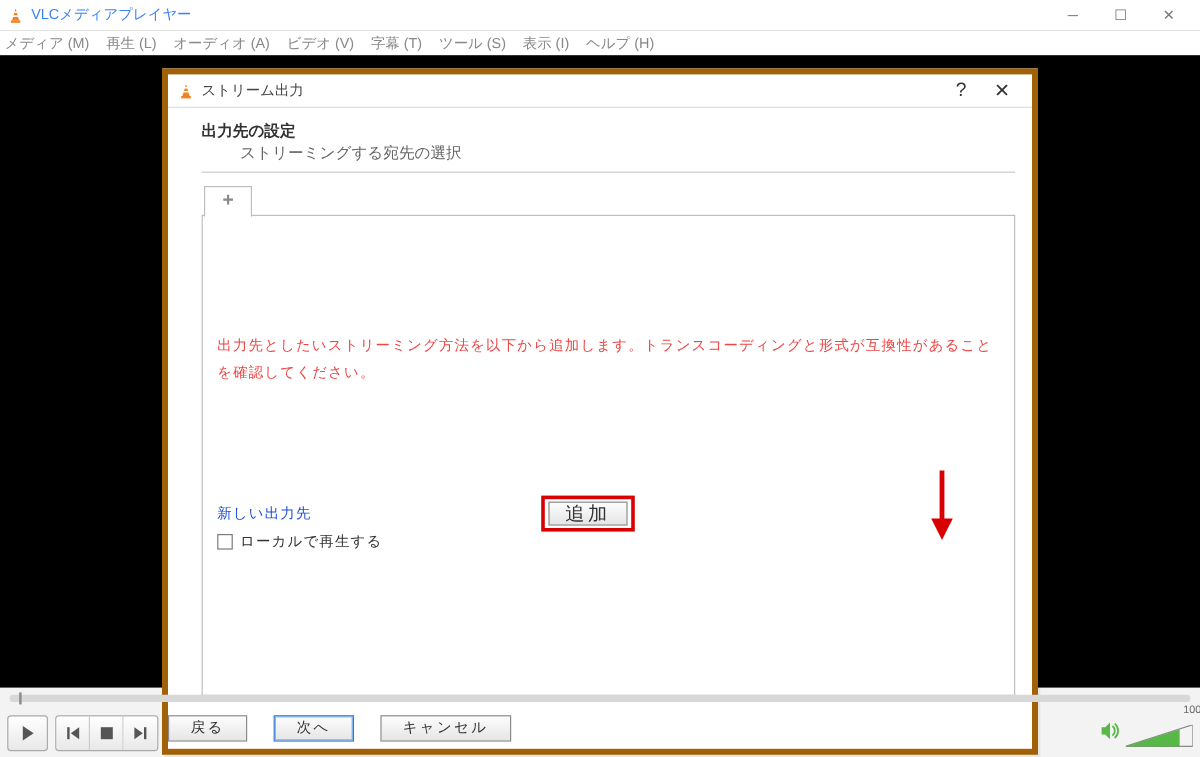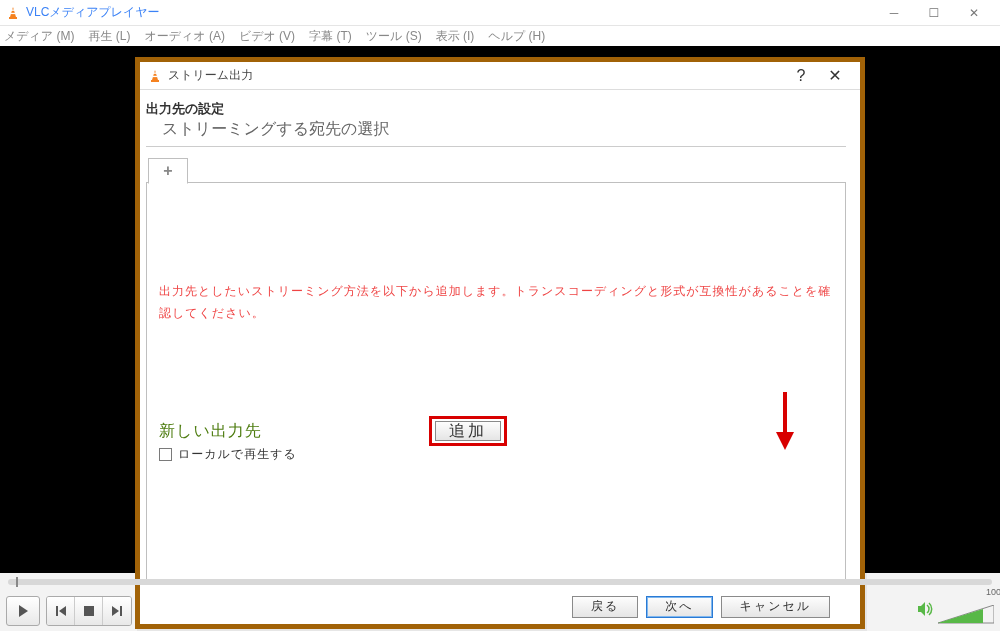--- a/index.html
+++ b/index.html
@@ -10,38 +10,38 @@
 .tb-spacer{flex:1}
 .tb-btn{width:40px;height:26px;display:flex;align-items:center;justify-content:center;color:#777;font-size:12px}
 .menubar{height:20px;display:flex;align-items:center;padding:0 4px;background:#fff;font-size:12px;color:#888;gap:14px}
 .menubar span{white-space:nowrap}
 .video-area{position:relative;background:#000;height:calc(631px - 26px - 20px - 58px);width:100%}
 .dialog{position:absolute;top:11px;left:135px;width:730px;height:572px;background:#fff;border:5px solid #a16207;box-shadow:2px 2px 0 rgba(0,0,0,.05);display:flex;flex-direction:column}
 .dlg-titlebar{height:28px;display:flex;align-items:center;padding:0 8px;border-bottom:1px solid #ddd}
 .dlg-title{font-size:12px;color:#444}
 .dlg-title-ic{width:14px;height:14px;margin-right:6px}
 .dlg-help,.dlg-close{width:34px;height:28px;display:flex;align-items:center;justify-content:center;color:#333}
-.dlg-body{flex:1;padding:8px 14px 8px 6px;display:flex;flex-direction:column}
+.dlg-body{flex:1;padding:8px 14px 8px 28px;display:flex;flex-direction:column}
 .dlg-heading{font-size:13px;font-weight:bold;color:#333;margin-top:2px}
-.dlg-sub{font-size:16px;color:#666;margin-left:16px;margin-top:1px}
+.dlg-sub{font-size:13px;color:#666;margin-left:32px;margin-top:1px}
 .dlg-hr{border:none;border-top:1px solid #ccc;margin:6px 0 10px 0}
 .tabbar{height:26px;display:flex;border-bottom:1px solid #bfbfbf;padding-left:2px}
 .tab-plus{width:40px;height:26px;border:1px solid #bfbfbf;border-bottom-color:#fff;background:#fff;display:flex;align-items:center;justify-content:center;color:#888;font-size:16px;font-weight:bold;position:relative;top:1px}
 .panel{flex:1;border:1px solid #bfbfbf;border-top:none;padding:10px 12px 12px 12px;display:flex;flex-direction:column}
 .panel-text{font-size:12px;color:#ef4444;letter-spacing:1px;line-height:1.8;margin-top:88px}
 .row{display:flex;align-items:center;margin-top:92px;gap:10px}
-.row .lbl{font-size:16px;color:#4d7c0f;letter-spacing:1px;width:260px}
+.row .lbl{font-size:12px;color:#1d4ed8;letter-spacing:1px;width:260px}
 .select{flex:1;height:22px;border:1px solid #a0a0a0;background:linear-gradient(#f7f7f7,#e7e7e7);font-size:12px;padding:0 22px 0 8px;color:#333;position:relative;display:flex;align-items:center}
 .select-arrow{position:absolute;right:6px;top:3px;color:#333}
 .btn-add-wrap{border:3px solid #d80000;padding:2px 3px}
 .btn-add{width:66px;height:20px;border:1px solid #8a8a8a;background:linear-gradient(#fdfdfd,#e5e5e5);font-size:16px;letter-spacing:3px;color:#333;display:flex;align-items:center;justify-content:center}
 .chk-row{display:flex;align-items:center;gap:6px}
 .chk{width:13px;height:13px;border:1px solid #7a7a7a;background:#fff}
 .chk-lbl{font-size:12px;color:#333;letter-spacing:1px}
-.dlg-footer{height:36px;display:flex;align-items:center;justify-content:flex-end;padding:0 30px 0 0;gap:8px;border-top:1px solid transparent}
+.dlg-footer{height:36px;display:flex;align-items:center;padding:0 30px 0 0;gap:22px;border-top:1px solid transparent}
 .dlg-btn{height:22px;padding:0 18px;border:1px solid #8a8a8a;background:linear-gradient(#fdfdfd,#e5e5e5);font-size:12px;color:#333;display:flex;align-items:center;justify-content:center;letter-spacing:2px}
 .dlg-btn.default{border:1px solid #2a7ad4;box-shadow:0 0 0 1px #7fb7ef inset}
 .arrow-annot{position:absolute;left:770px;top:342px;pointer-events:none}
 .controls{height:58px;background:#f3f3f3;display:flex;flex-direction:column}
 .seek{height:18px;display:flex;align-items:center;padding:0 8px}
 .seek-track{flex:1;height:6px;background:#d8d8d8;border-radius:3px;position:relative}
 .seek-tick{position:absolute;left:8px;top:-2px;width:2px;height:10px;background:#888}
 .ctrl-row{flex:1;display:flex;align-items:center;padding:0 6px;gap:6px}
 .play-btn{width:34px;height:30px;border:1px solid #aaa;border-radius:3px;background:linear-gradient(#fff,#e8e8e8);display:flex;align-items:center;justify-content:center}
 .btn-group{display:flex;border:1px solid #aaa;border-radius:3px;overflow:hidden;height:30px}

